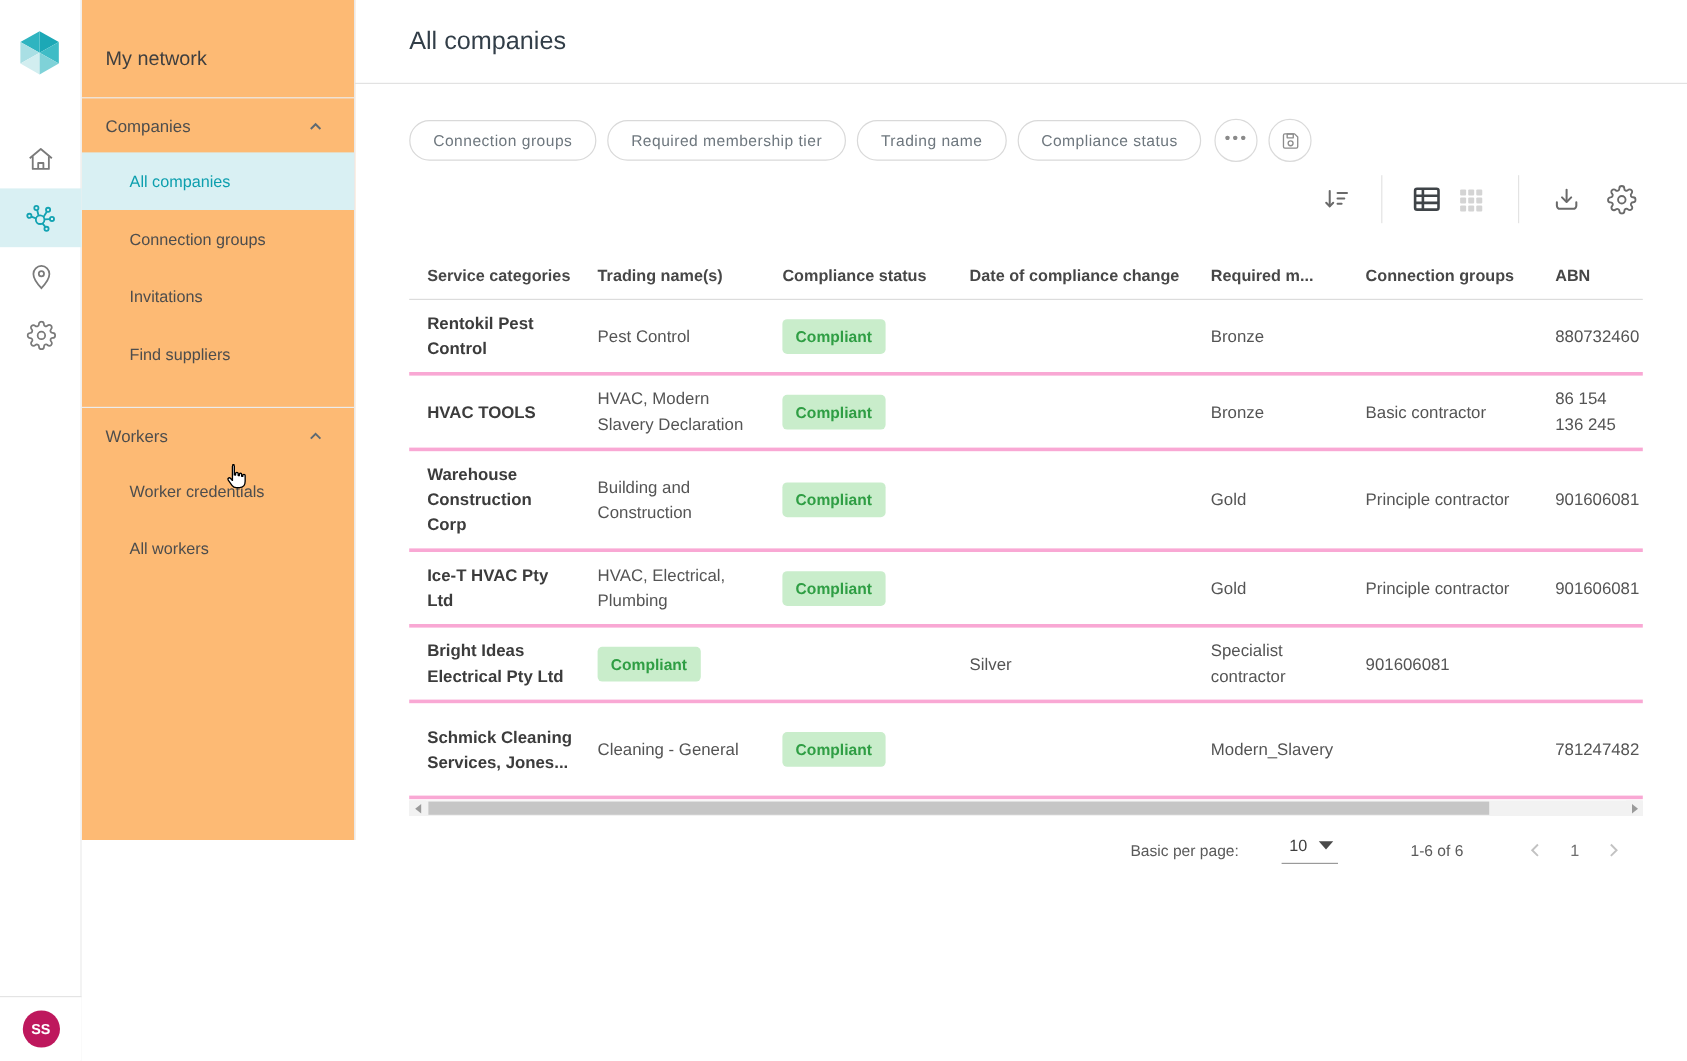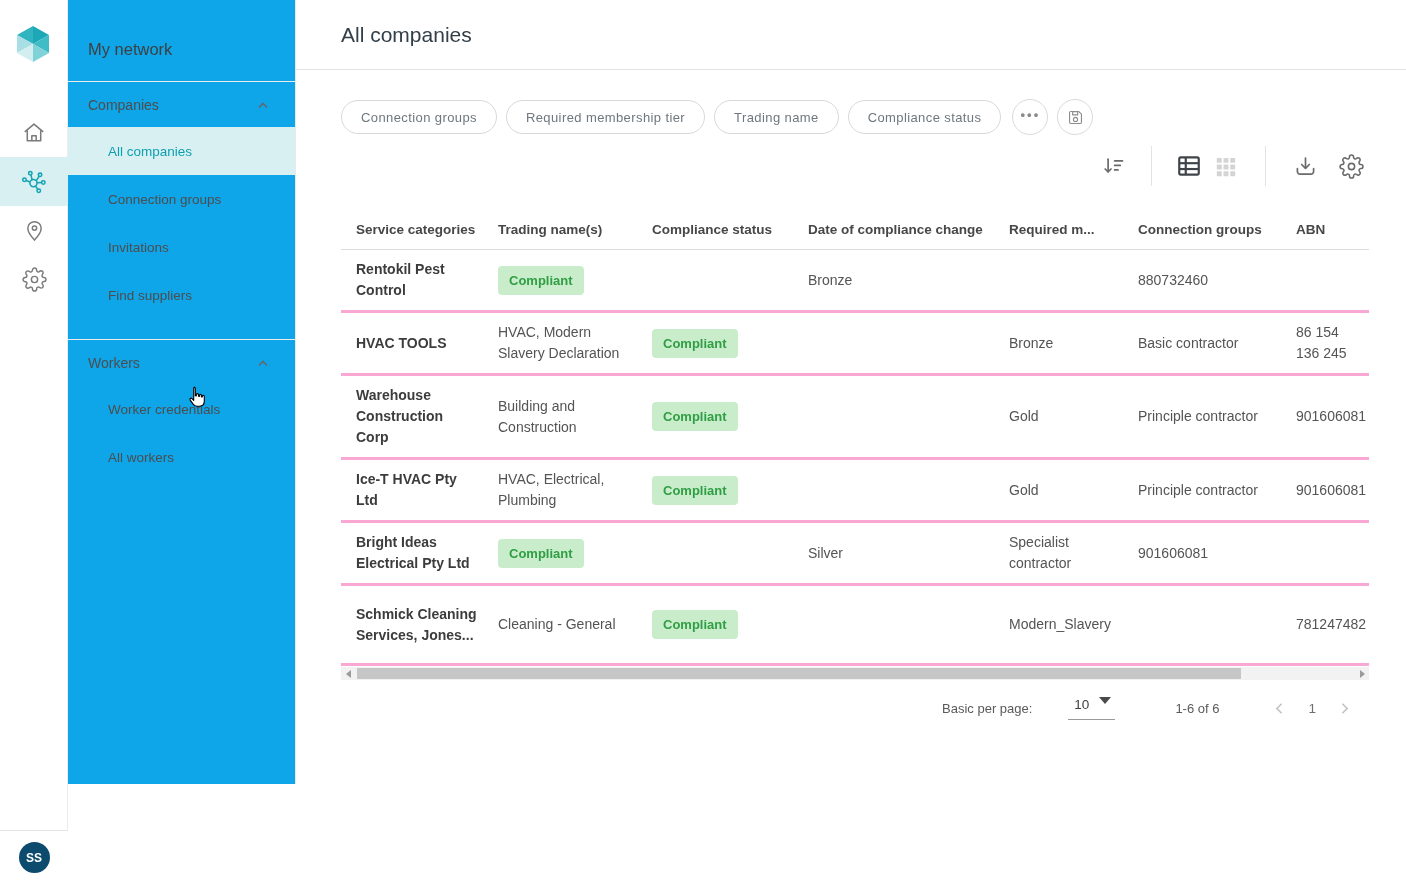--- a/index.html
+++ b/index.html
@@ -6,24 +6,24 @@
   html,body { width:1406px; height:884px; background:#fff; font-family:"Liberation Sans", sans-serif; overflow:hidden; }
   .page { position:relative; width:1406px; height:884px; background:#fff; }
 
   
   .rail { position:absolute; left:0; top:0; width:68px; height:884px; background:#fff; border-right:1px solid #ececec; z-index:3; }
   .logo { position:absolute; left:13px; top:25px; width:40px; height:46px; }
   .rail-icons { position:absolute; top:108px; left:0; width:68px; display:flex; flex-direction:column; }
   .rail-btn { width:68px; height:49px; display:flex; align-items:center; justify-content:center; cursor:pointer; }
   .rail-btn.active { background:#d9f0f3; }
   .rail-bottom { position:absolute; bottom:0; left:0; width:68px; height:54px; border-top:1px solid #e4e4e4; display:flex; align-items:center; justify-content:center; background:#fff; }
-  .avatar { width:31px; height:31px; border-radius:50%; background:#0c4a6e; color:#fff; font-size:12px; font-weight:bold; display:flex; align-items:center; justify-content:center; cursor:pointer; }
-
-  
-  .sidebar { position:absolute; left:68px; top:0; width:228px; height:784px; background:#0ea5e9; border-right:1px solid #e9e9e9; z-index:2; }
+  .avatar { width:31px; height:31px; border-radius:50%; background:#be185d; color:#fff; font-size:12px; font-weight:bold; display:flex; align-items:center; justify-content:center; cursor:pointer; }
+
+  
+  .sidebar { position:absolute; left:68px; top:0; width:228px; height:700px; background:#fdba74; border-right:1px solid #e9e9e9; z-index:2; }
   .sidebar-title { padding:40px 0 0 20px; font-size:16.5px; color:#3f3f3f; }
   .side-section-header { margin-top:0; height:46px; display:flex; align-items:center; justify-content:space-between; padding:0 24px 0 20px; font-size:14px; color:#4d4d4d; border-top:1px solid #ececec; cursor:pointer; }
   .side-item { height:48px; display:flex; align-items:center; padding-left:40px; font-size:13.5px; color:#4d4d4d; cursor:pointer; }
   .side-item.selected { background:#d9f0f3; color:#0d9fae; }
   .side-gap { height:20px; }
   .sec-companies { margin-top:22px; }
 
   
   .fake-cursor { position:absolute; left:185px; top:385px; width:24px; height:26px; z-index:9; pointer-events:none; }
 
@@ -56,21 +56,21 @@
   .hscroll { position:relative; margin-top:1px; width:1028px; height:13px; background:#f2f2f2; }
   .hs-arrow { position:absolute; top:0; width:14px; height:13px; display:flex; align-items:center; justify-content:center; cursor:pointer; background:#f2f2f2; }
   .hs-arrow.left { left:0; } .hs-arrow.right { right:0; }
   .tri-l { width:0; height:0; border-top:4px solid transparent; border-bottom:4px solid transparent; border-right:5px solid #9a9a9a; }
   .tri-r { width:0; height:0; border-top:4px solid transparent; border-bottom:4px solid transparent; border-left:5px solid #9a9a9a; }
   .hs-thumb { position:absolute; left:16px; top:1px; width:884px; height:11px; background:#c6c6c6; cursor:grab; }
 
   
   .pager { margin-top:17px; display:flex; align-items:center; justify-content:flex-end; padding-right:16px; gap:0; }
   .pager-label { font-size:13px; color:#5a5a5a; }
-  .rpp-select { margin-left:36px; display:flex; align-items:flex-start; gap:10px; border-bottom:1px solid #9a9a9a; padding:0 4px 7px 6px; cursor:pointer; }
+  .rpp-select { margin-left:36px; display:flex; align-items:center; gap:10px; border-bottom:1px solid #9a9a9a; padding:0 4px 7px 6px; cursor:pointer; }
   .rpp-value { font-size:13.5px; color:#3f3f3f; }
   .caret-down { width:0; height:0; border-left:6px solid transparent; border-right:6px solid transparent; border-top:7px solid #4a4a4a; }
   .range-label { margin-left:60px; font-size:13px; color:#5a5a5a; }
   .page-chevrons { margin-left:52px; display:flex; align-items:center; gap:14px; }
   .pg-num { font-size:13.5px; color:#6e6e6e; padding:0 6px; }
   svg { display:block; }
 </style>
 </head>
 <body>
 
@@ -254,20 +254,23 @@
         <div class="th">Required m...</div>
         <div class="th">Connection groups</div>
         <div class="th">ABN</div>
       </div>
 
       <div class="grid-row tr" style="min-height:62px;">
         <div class="td name">
             <span class="td-inner">Rentokil Pest Control</span>
           </div>
         <div class="td">
+            <span class="td-inner">Pest Control</span>
+          </div>
+        <div class="td">
             <span class="badge">Compliant</span>
           </div>
         <div class="td">
             <span class="td-inner"></span>
           </div>
         <div class="td">
             <span class="td-inner">Bronze</span>
           </div>
         <div class="td">
             <span class="td-inner"></span>

